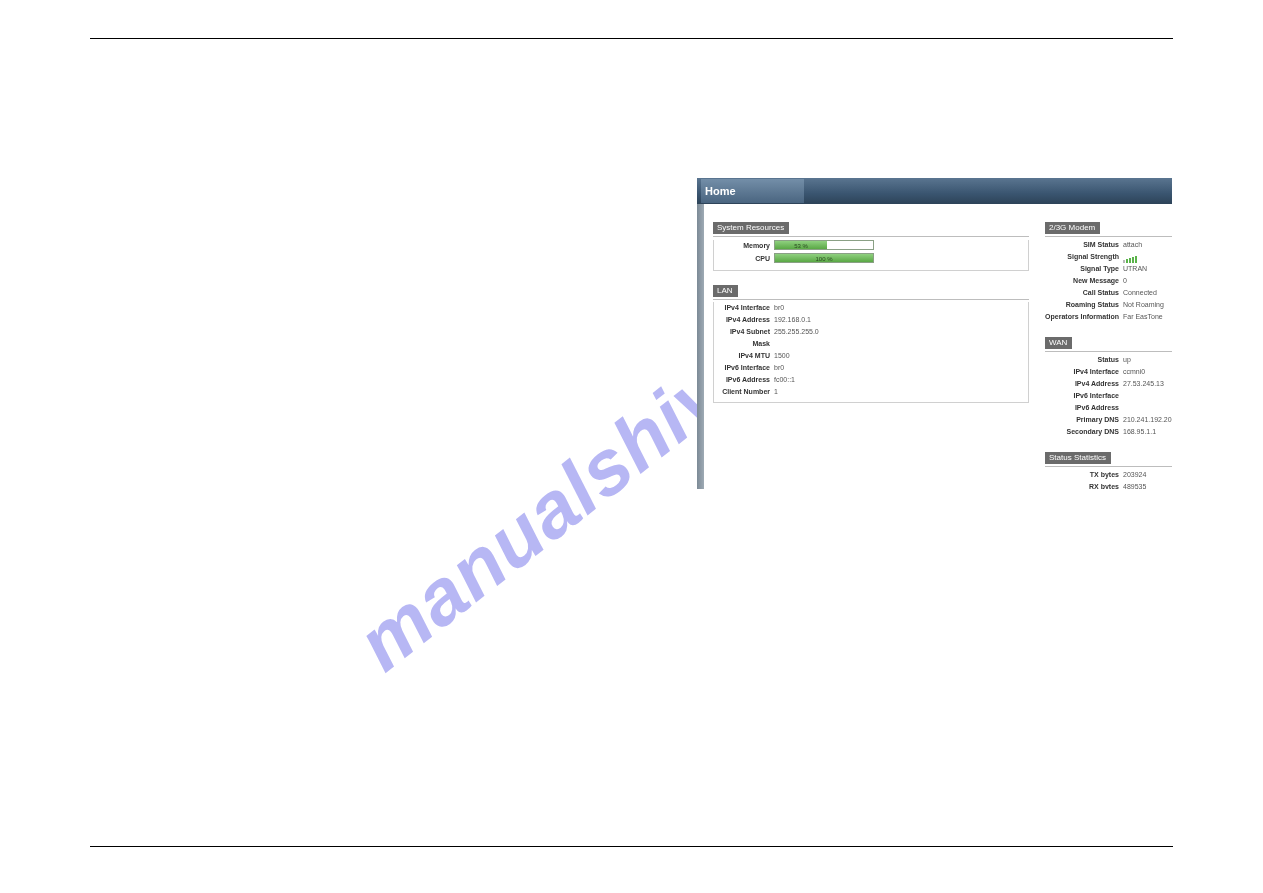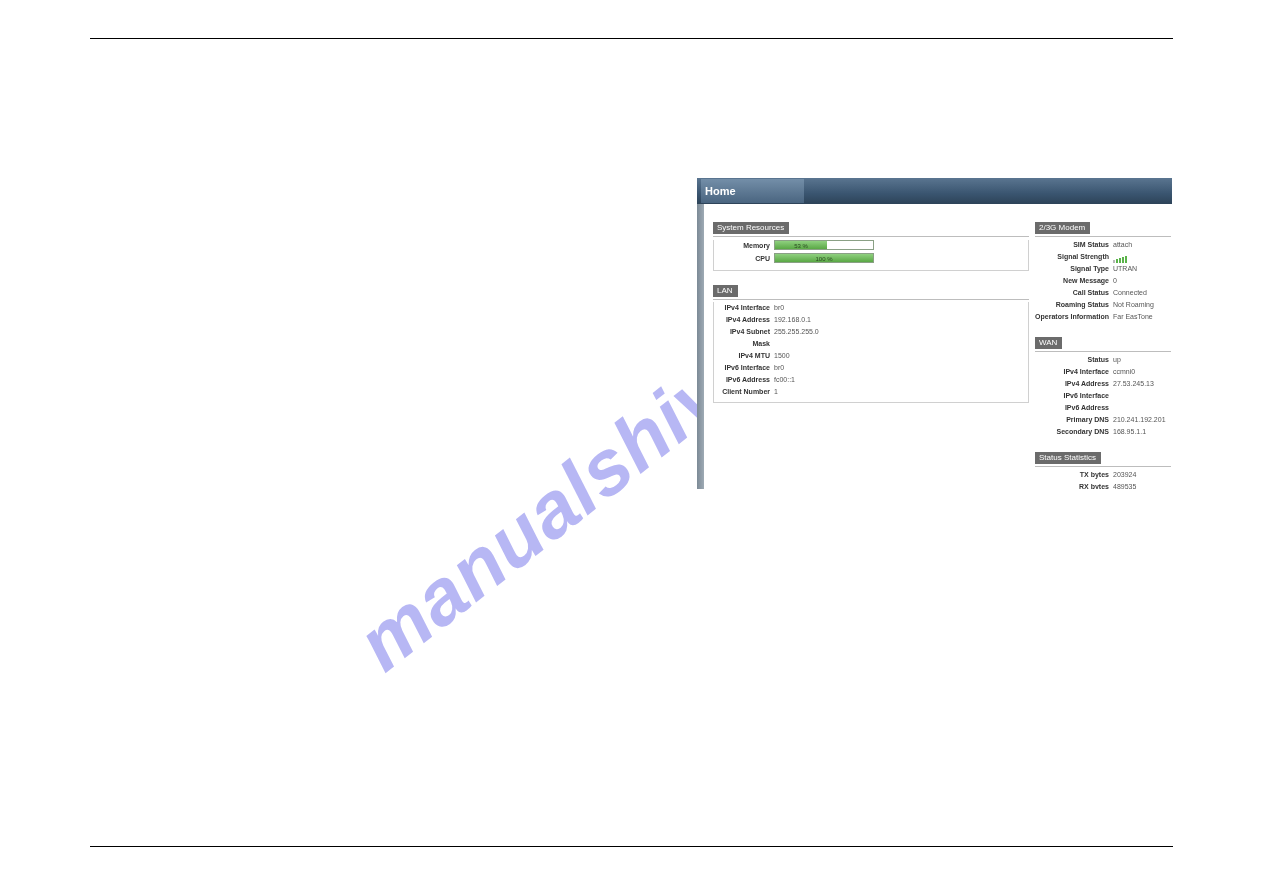--- a/index.html
+++ b/index.html
@@ -71,21 +71,21 @@
     bottom: 0;
   }
   .col-left {
     position: absolute;
     left: 0;
     top: 0;
     width: 316px;
   }
   .col-right {
     position: absolute;
-    left: 322px;
+    left: 332px;
     top: 0;
     width: 136px;
   }
   .sec-title {
     display: inline-block;
     font-size: 8px;
     color: #fff;
     background: #6b6b6b;
     padding: 1px 5px 1px 4px;
     margin-bottom: 2px;

